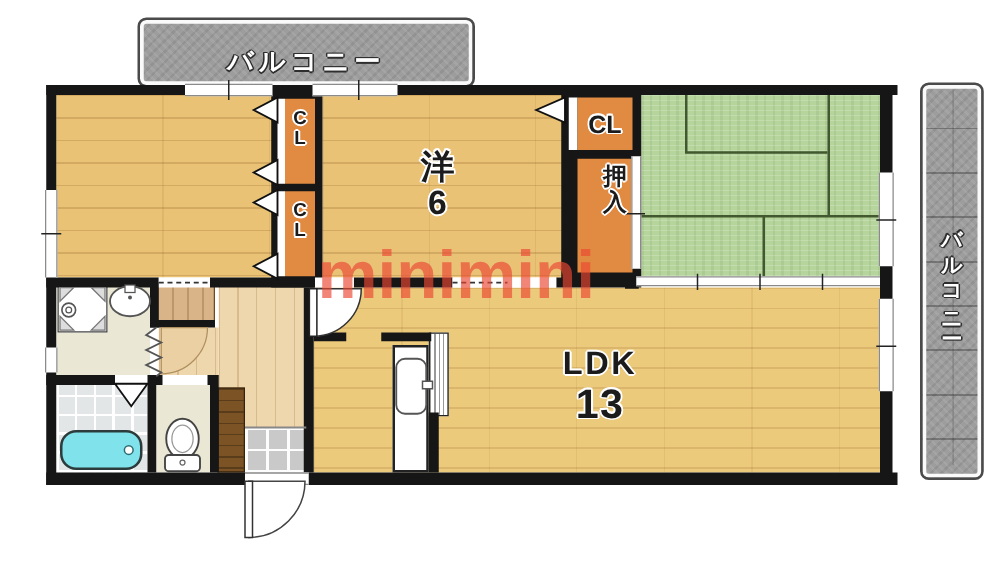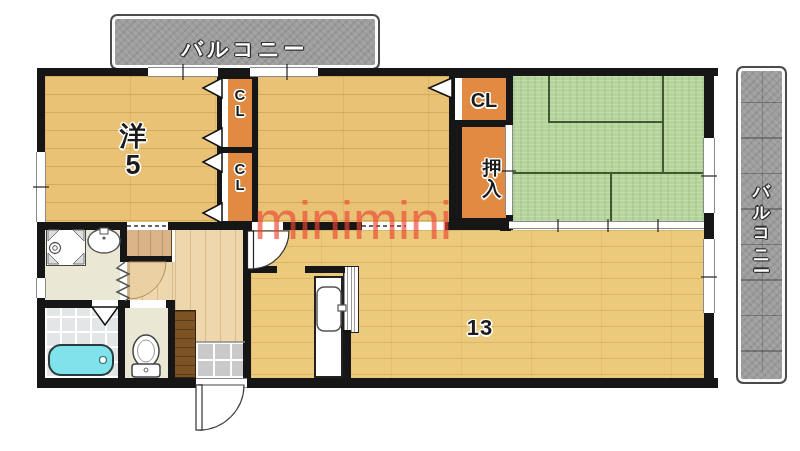--- a/index.html
+++ b/index.html
@@ -39,21 +39,21 @@
      repeating-linear-gradient(0deg,#fdfdfd 0 2px,transparent 2px 17px),
      repeating-linear-gradient(90deg,#fdfdfd 0 2px,transparent 2px 17px);z-index:3;}
   .bathfloor{background-color:#e2e6e7;background-image:
      repeating-linear-gradient(0deg,#fff 0 2px,transparent 2px 15px),
      repeating-linear-gradient(90deg,#fff 0 2px,transparent 2px 15px);z-index:1;}
   .lbl{position:absolute;color:#1b1b1b;font-weight:700;z-index:7;
        text-shadow:-1.5px 0 #fff,1.5px 0 #fff,0 -1.5px #fff,0 1.5px #fff,-1px -1px #fff,1px 1px #fff,-1px 1px #fff,1px -1px #fff;}
   .vtext{display:inline-block;width:1.08em;word-break:break-all;line-height:1.08;text-align:center;}
   .balclbl{position:absolute;color:#fff;font-weight:600;z-index:7;letter-spacing:4px;
        text-shadow:-1.2px 0 #2e2e2e,1.2px 0 #2e2e2e,0 -1.2px #2e2e2e,0 1.2px #2e2e2e,1px 1px #2e2e2e,-1px -1px #2e2e2e;}
-  .wm{position:absolute;left:254px;top:193px;font-size:54px;font-weight:400;letter-spacing:0;
+  .wm{position:absolute;left:254px;top:193px;font-size:54px;font-weight:700;letter-spacing:0;
       color:rgba(234,72,50,.66);z-index:10;line-height:1;}
   svg.ovl{position:absolute;left:0;top:0;z-index:6;}
   .fix{position:absolute;box-sizing:border-box;}
 </style>
 </head>
 <body>
 
 <div class="stage">
 
   <div class="balc" style="left:86px;top:14px;width:270px;height:56px;">
@@ -189,31 +189,32 @@
     <line x1="33" y1="187" x2="49" y2="187" stroke="#222" stroke-width="1.2"></line>
     <line x1="701" y1="176" x2="717" y2="176" stroke="#222" stroke-width="1.2"></line>
     <line x1="701" y1="277" x2="717" y2="277" stroke="#222" stroke-width="1.2"></line>
     <line x1="558" y1="219" x2="558" y2="232" stroke="#222" stroke-width="1.2"></line>
     <line x1="608" y1="219" x2="608" y2="232" stroke="#222" stroke-width="1.2"></line>
     <line x1="658" y1="219" x2="658" y2="232" stroke="#222" stroke-width="1.2"></line>
     <line x1="500" y1="171" x2="516" y2="171" stroke="#222" stroke-width="1.2"></line>
     <line x1="196" y1="342" x2="245" y2="342" stroke="#888" stroke-width="1.5"></line>
   </svg>
 
-  <div class="lbl" style="left:105px;top:122px;width:56px;font-size:27px;text-align:center;">
-    <span class="vtext">洋5</span>
+  <div class="lbl" style="left:322px;top:119px;width:56px;font-size:27px;text-align:center;">
+    <span class="vtext">洋6</span>
   </div>
   <div class="lbl" style="left:430px;top:276px;width:100px;text-align:center;font-size:26px;line-height:1.1;letter-spacing:2px;">
-    <div style="font-size:22px;letter-spacing:1px;margin-top:40px;">13</div>
+    <div>LDK</div>
+    <div style="font-size:33px;letter-spacing:1px;">13</div>
   </div>
   <div class="lbl" style="left:228px;top:87px;width:24px;font-size:15px;text-align:center;">
     <span class="vtext">CL</span>
   </div>
   <div class="lbl" style="left:228px;top:161px;width:24px;font-size:15px;text-align:center;">
     <span class="vtext">CL</span>
   </div>
   <div class="lbl" style="left:462px;top:89px;width:44px;font-size:20px;text-align:center;">CL</div>
-  <div class="lbl" style="left:462px;top:158px;width:60px;font-size:19px;text-align:center;">
+  <div class="lbl" style="left:462px;top:132px;width:60px;font-size:19px;text-align:center;">
     <span class="vtext">押入</span>
   </div>
 
   <div class="wm">minimini</div>
 </div>
 
 </body></html>

